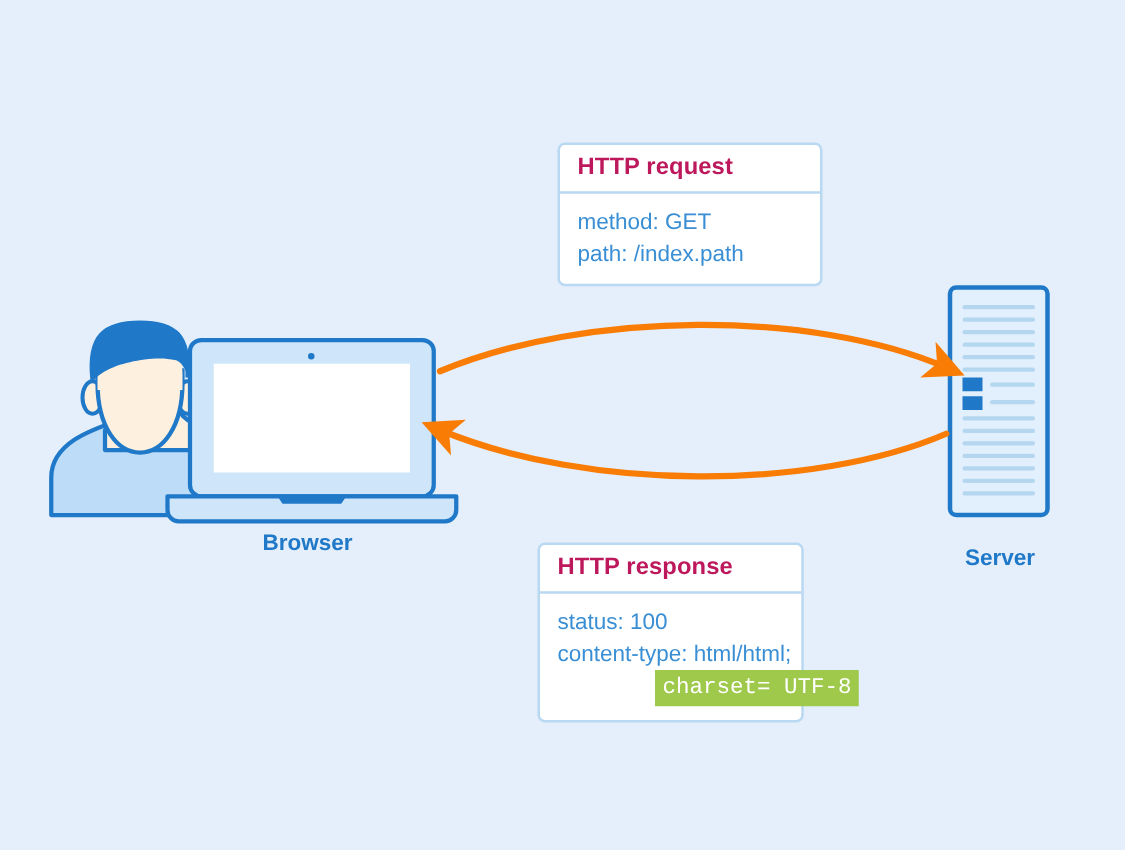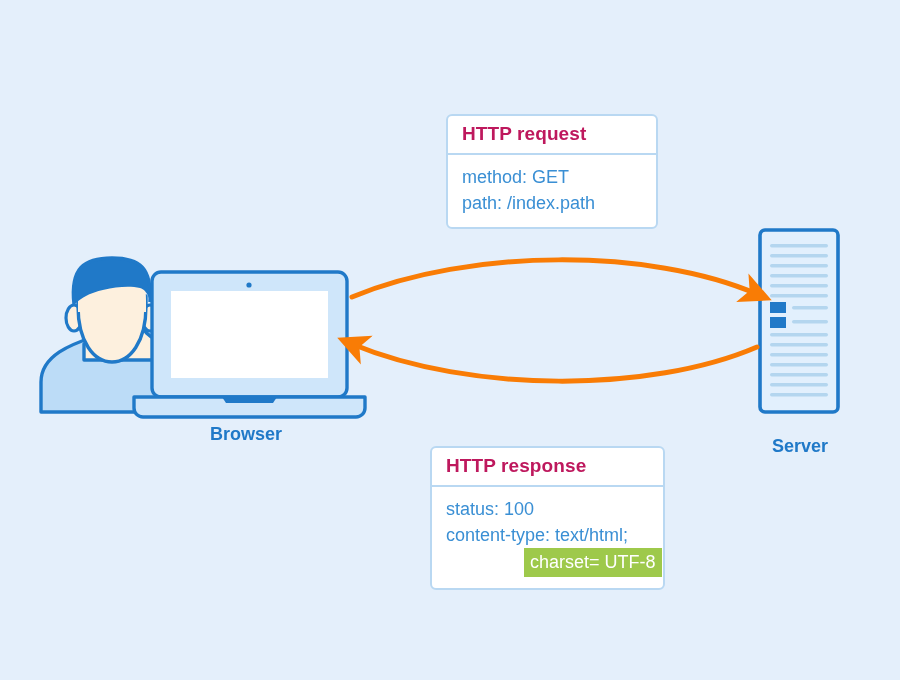--- a/index.html
+++ b/index.html
@@ -47,37 +47,38 @@
     padding: 9px 14px 11px 14px;
     color: #3a8fd4;
     font-size: 18px;
     line-height: 1.45;
   }
   .msg-line {
     white-space: nowrap;
   }
   .msg-line.indent {
     padding-left: 78px;
+    font-family: Liberation Mono, monospace;
   }
   .hl {
     background: #9ec94b;
     color: #ffffff;
     padding: 1px 6px 2px 6px;
     display: inline-block;
   }
 
   #box-request {
     left: 446px;
     top: 114px;
     width: 212px;
   }
   #box-response {
     left: 430px;
-    top: 446px;
-    width: 235px;
+    top: 434px;
+    width: 213px;
   }
 
   
   .caption {
     position: absolute;
     color: #2079c8;
     font-size: 18px;
     font-weight: bold;
     text-align: center;
     white-space: nowrap;
@@ -170,21 +171,21 @@
     <div class="msg-body">
       <div class="msg-line">method: GET</div>
       <div class="msg-line">path: /index.path</div>
     </div>
   </div>
 
   <div class="msg-box" id="box-response">
     <div class="msg-header">HTTP response</div>
     <div class="msg-body">
       <div class="msg-line">status: 100</div>
-      <div class="msg-line">content-type: text/html;</div>
+      <div class="msg-line">content-type: html/html;</div>
       <div class="msg-line indent"><span class="hl">charset= UTF-8</span></div>
     </div>
   </div>
 
   <div class="caption" id="caption-browser">Browser</div>
   <div class="caption" id="caption-server">Server</div>
 
 </div>
 
 </body></html>

